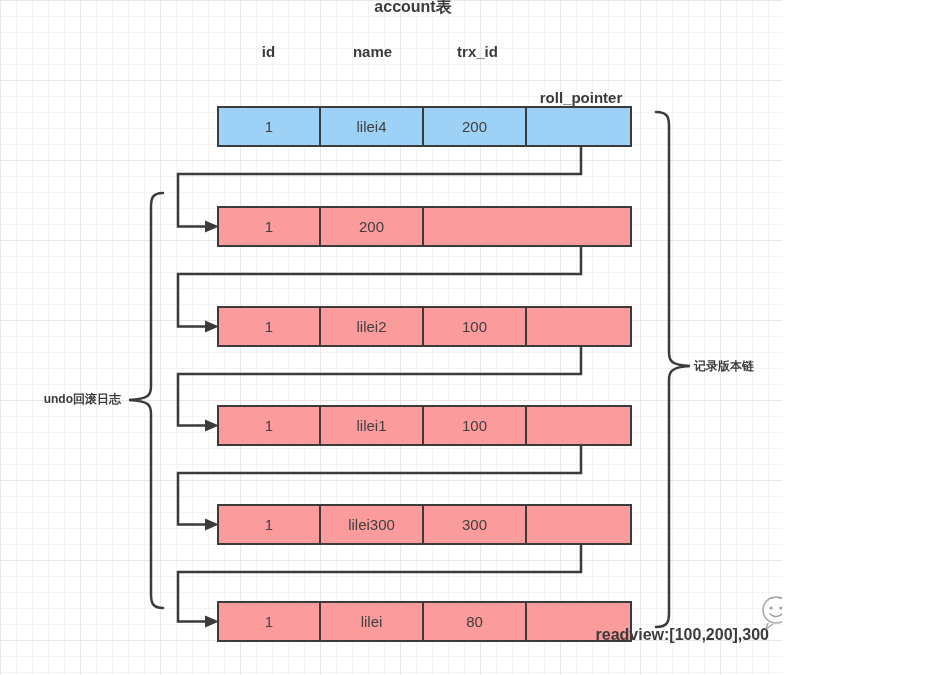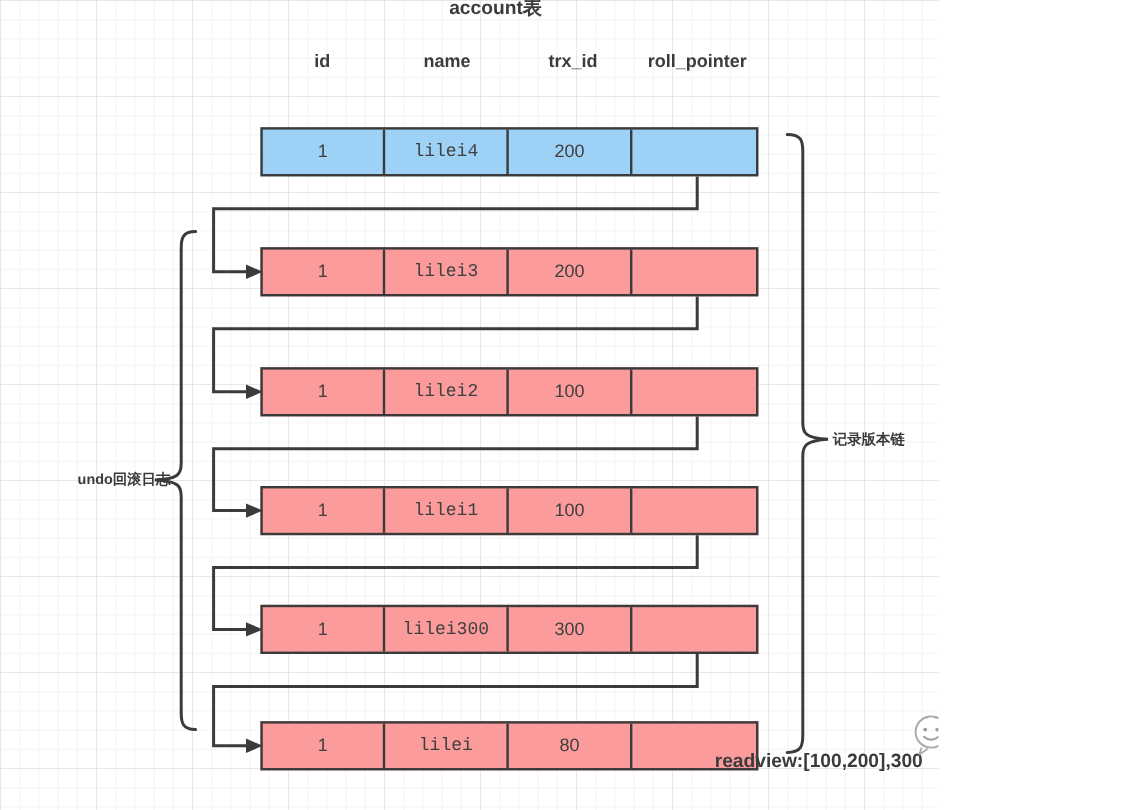--- a/index.html
+++ b/index.html
@@ -18,38 +18,38 @@
     position:absolute;left:313px;top:-3px;width:200px;text-align:center;
     font-size:16px;font-weight:bold;color:#3b3b3b;
   }
   .hdr{
     position:absolute;top:42px;height:20px;line-height:20px;text-align:center;
     font-size:15px;font-weight:bold;color:#3b3b3b;
   }
   .hdr.c0{left:217px;width:103px;}
   .hdr.c1{left:320px;width:105px;}
   .hdr.c2{left:425px;width:105px;}
-  .hdr.c3{left:530px;width:102px;}
+  .hdr.c3{left:530px;width:102px;margin-top:46px;}
   .row{
     position:absolute;left:217px;width:415px;height:41px;display:flex;
     border:2.5px solid #3b3b3b;box-sizing:border-box;
   }
   .cell{
     display:flex;align-items:center;justify-content:center;
     font-size:15px;color:#3f3f3f;box-sizing:border-box;
     border-left:2.5px solid #3b3b3b;
   }
   .cell:first-child{border-left:none;}
   .cell.c0{flex:0 0 100px;}
-  .cell.c1{flex:0 0 103px;font-family:Liberation Mono, monospace;}
+  .cell.c1{flex:0 0 103px;}
   .cell.c2{flex:0 0 103px;}
   .cell.c3{flex:1 1 auto;}
   svg.overlay{position:absolute;left:0;top:0;pointer-events:none;}
   .lbl{position:absolute;font-size:12px;font-weight:bold;color:#3b3b3b;white-space:nowrap;}
-  .lbl.undo{left:0;top:391px;width:121px;text-align:right;padding-left:21px;}
+  .lbl.undo{left:0;top:391px;width:121px;text-align:right;}
   .lbl.chain{left:694px;top:358px;}
   .readview{
     position:absolute;right:13px;top:626px;font-size:16px;font-weight:bold;
     color:#3b3b3b;white-space:nowrap;z-index:2;text-align:center;
   }
   .watermark{
     position:absolute;left:756px;top:592px;display:flex;align-items:flex-end;
     z-index:3;opacity:.85;
   }
   .watermark .wm-text{
@@ -73,21 +73,20 @@
 
   <div id="rows-layer">
       <div class="row" style="top: 106px; background: rgb(158, 209, 246);">
         <div class="cell c0">1</div>
         <div class="cell c1">lilei4</div>
         <div class="cell c2">200</div>
         <div class="cell c3"></div>
       </div>
       <div class="row" style="top: 206px; background: rgb(251, 155, 155);">
         <div class="cell c0">1</div>
-        <div class="cell c1">lilei3</div>
         <div class="cell c2">200</div>
         <div class="cell c3"></div>
       </div>
       <div class="row" style="top: 306px; background: rgb(251, 155, 155);">
         <div class="cell c0">1</div>
         <div class="cell c1">lilei2</div>
         <div class="cell c2">100</div>
         <div class="cell c3"></div>
       </div>
       <div class="row" style="top: 405px; background: rgb(251, 155, 155);">

